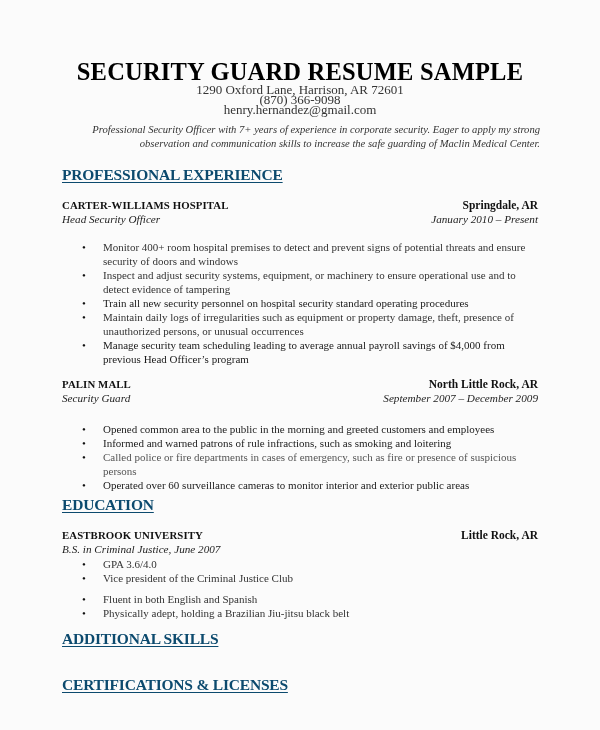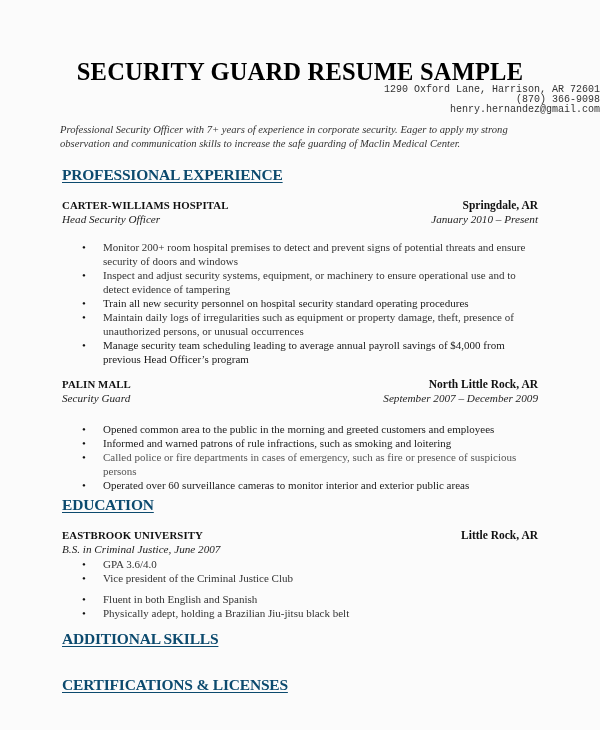--- a/index.html
+++ b/index.html
@@ -9,25 +9,25 @@
     font-family: "Liberation Serif", "DejaVu Serif", serif;
     color: #1a1a1a;
     position: relative;
   }
   .page { position: absolute; left: 0; top: 0; width: 600px; height: 730px; }
   .title {
     position: absolute; top: 58px; left: 0; width: 600px; text-align: center;
     font-size: 24.5px; font-weight: bold; letter-spacing: 0.2px; color: #000;
   }
   .contact {
-    position: absolute; top: 85px; left: 0; width: 600px; text-align: right;
-    font-size: 10px; line-height: 10px; color: #333; font-family: Liberation Mono, monospace;
+    position: absolute; top: 85px; left: 0; width: 600px; text-align: center;
+    font-size: 13px; line-height: 10px; color: #333;
   }
   .summary {
-    position: absolute; top: 123px; left: 60px; width: 480px; text-align: left;
+    position: absolute; top: 123px; left: 60px; width: 480px; text-align: right;
     font-size: 10.6px; font-style: italic; line-height: 14px; color: #333;
   }
   .section-title {
     position: absolute; left: 62px; font-size: 15.5px; font-weight: bold;
     text-decoration: underline; text-underline-offset: 2px; color: #0c4a6e;
     letter-spacing: -0.2px;
   }
   .row { position: absolute; left: 62px; width: 476px; display: flex; justify-content: space-between; }
   .org { font-size: 10.8px; font-weight: bold; color: #111; letter-spacing: 0.1px; }
   .loc { font-size: 11.5px; font-weight: bold; color: #111; }
@@ -65,21 +65,21 @@
   <div class="row" style="top:199px;align-items:center;">
     <span class="org">CARTER-WILLIAMS HOSPITAL</span>
     <span class="loc">Springdale, AR</span>
   </div>
   <div class="row" style="top:213px;">
     <span class="role">Head Security Officer</span>
     <span class="dates">January 2010 – Present</span>
   </div>
 
   <ul class="bullets" style="top:240px;">
-    <li>Monitor 200+ room hospital premises to detect and prevent signs of potential threats and ensure security of doors and windows</li>
+    <li>Monitor 400+ room hospital premises to detect and prevent signs of potential threats and ensure security of doors and windows</li>
     <li>Inspect and adjust security systems, equipment, or machinery to ensure operational use and to detect evidence of tampering</li>
     <li class="dark">Train all new security personnel on hospital security standard operating procedures</li>
     <li>Maintain daily logs of irregularities such as equipment or property damage, theft, presence of unauthorized persons, or unusual occurrences</li>
     <li class="dark">Manage security team scheduling leading to average annual payroll savings of $4,000 from previous Head Officer’s program</li>
   </ul>
 
   <div class="row" style="top:378px;gap:6px;">
     <span class="org">PALIN MALL</span>
     <span class="loc">North Little Rock, AR</span>
   </div>

